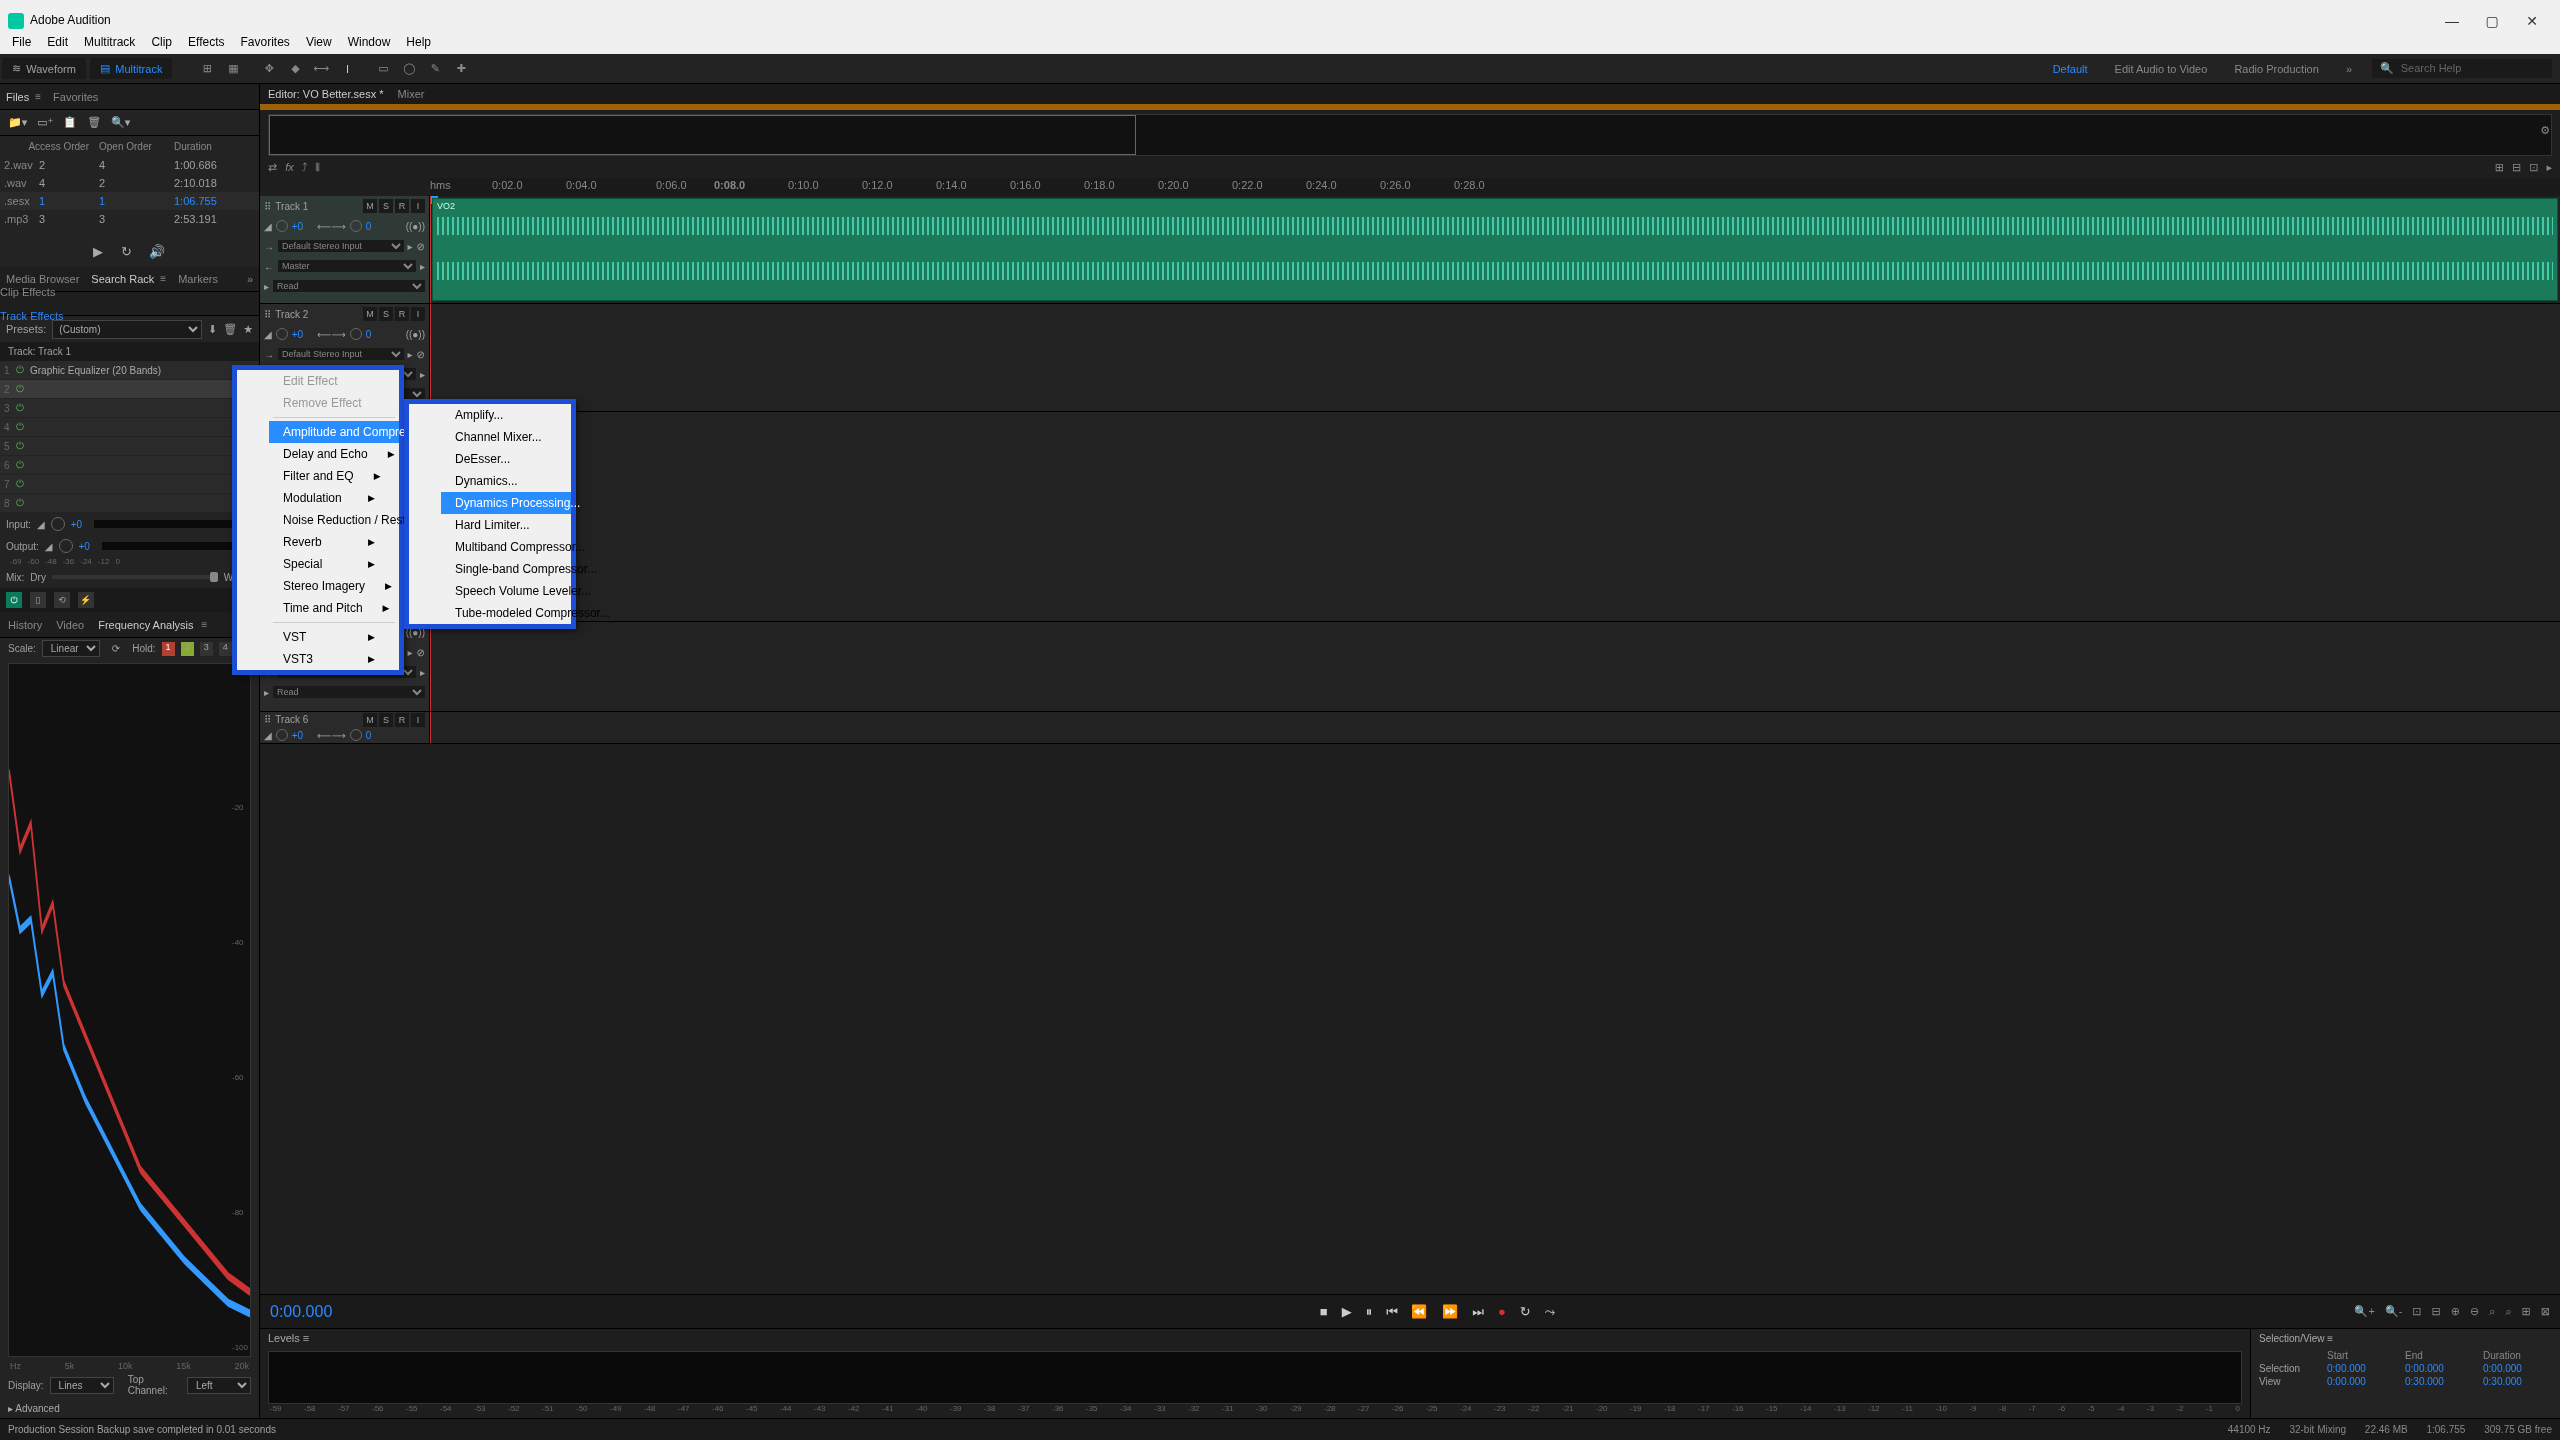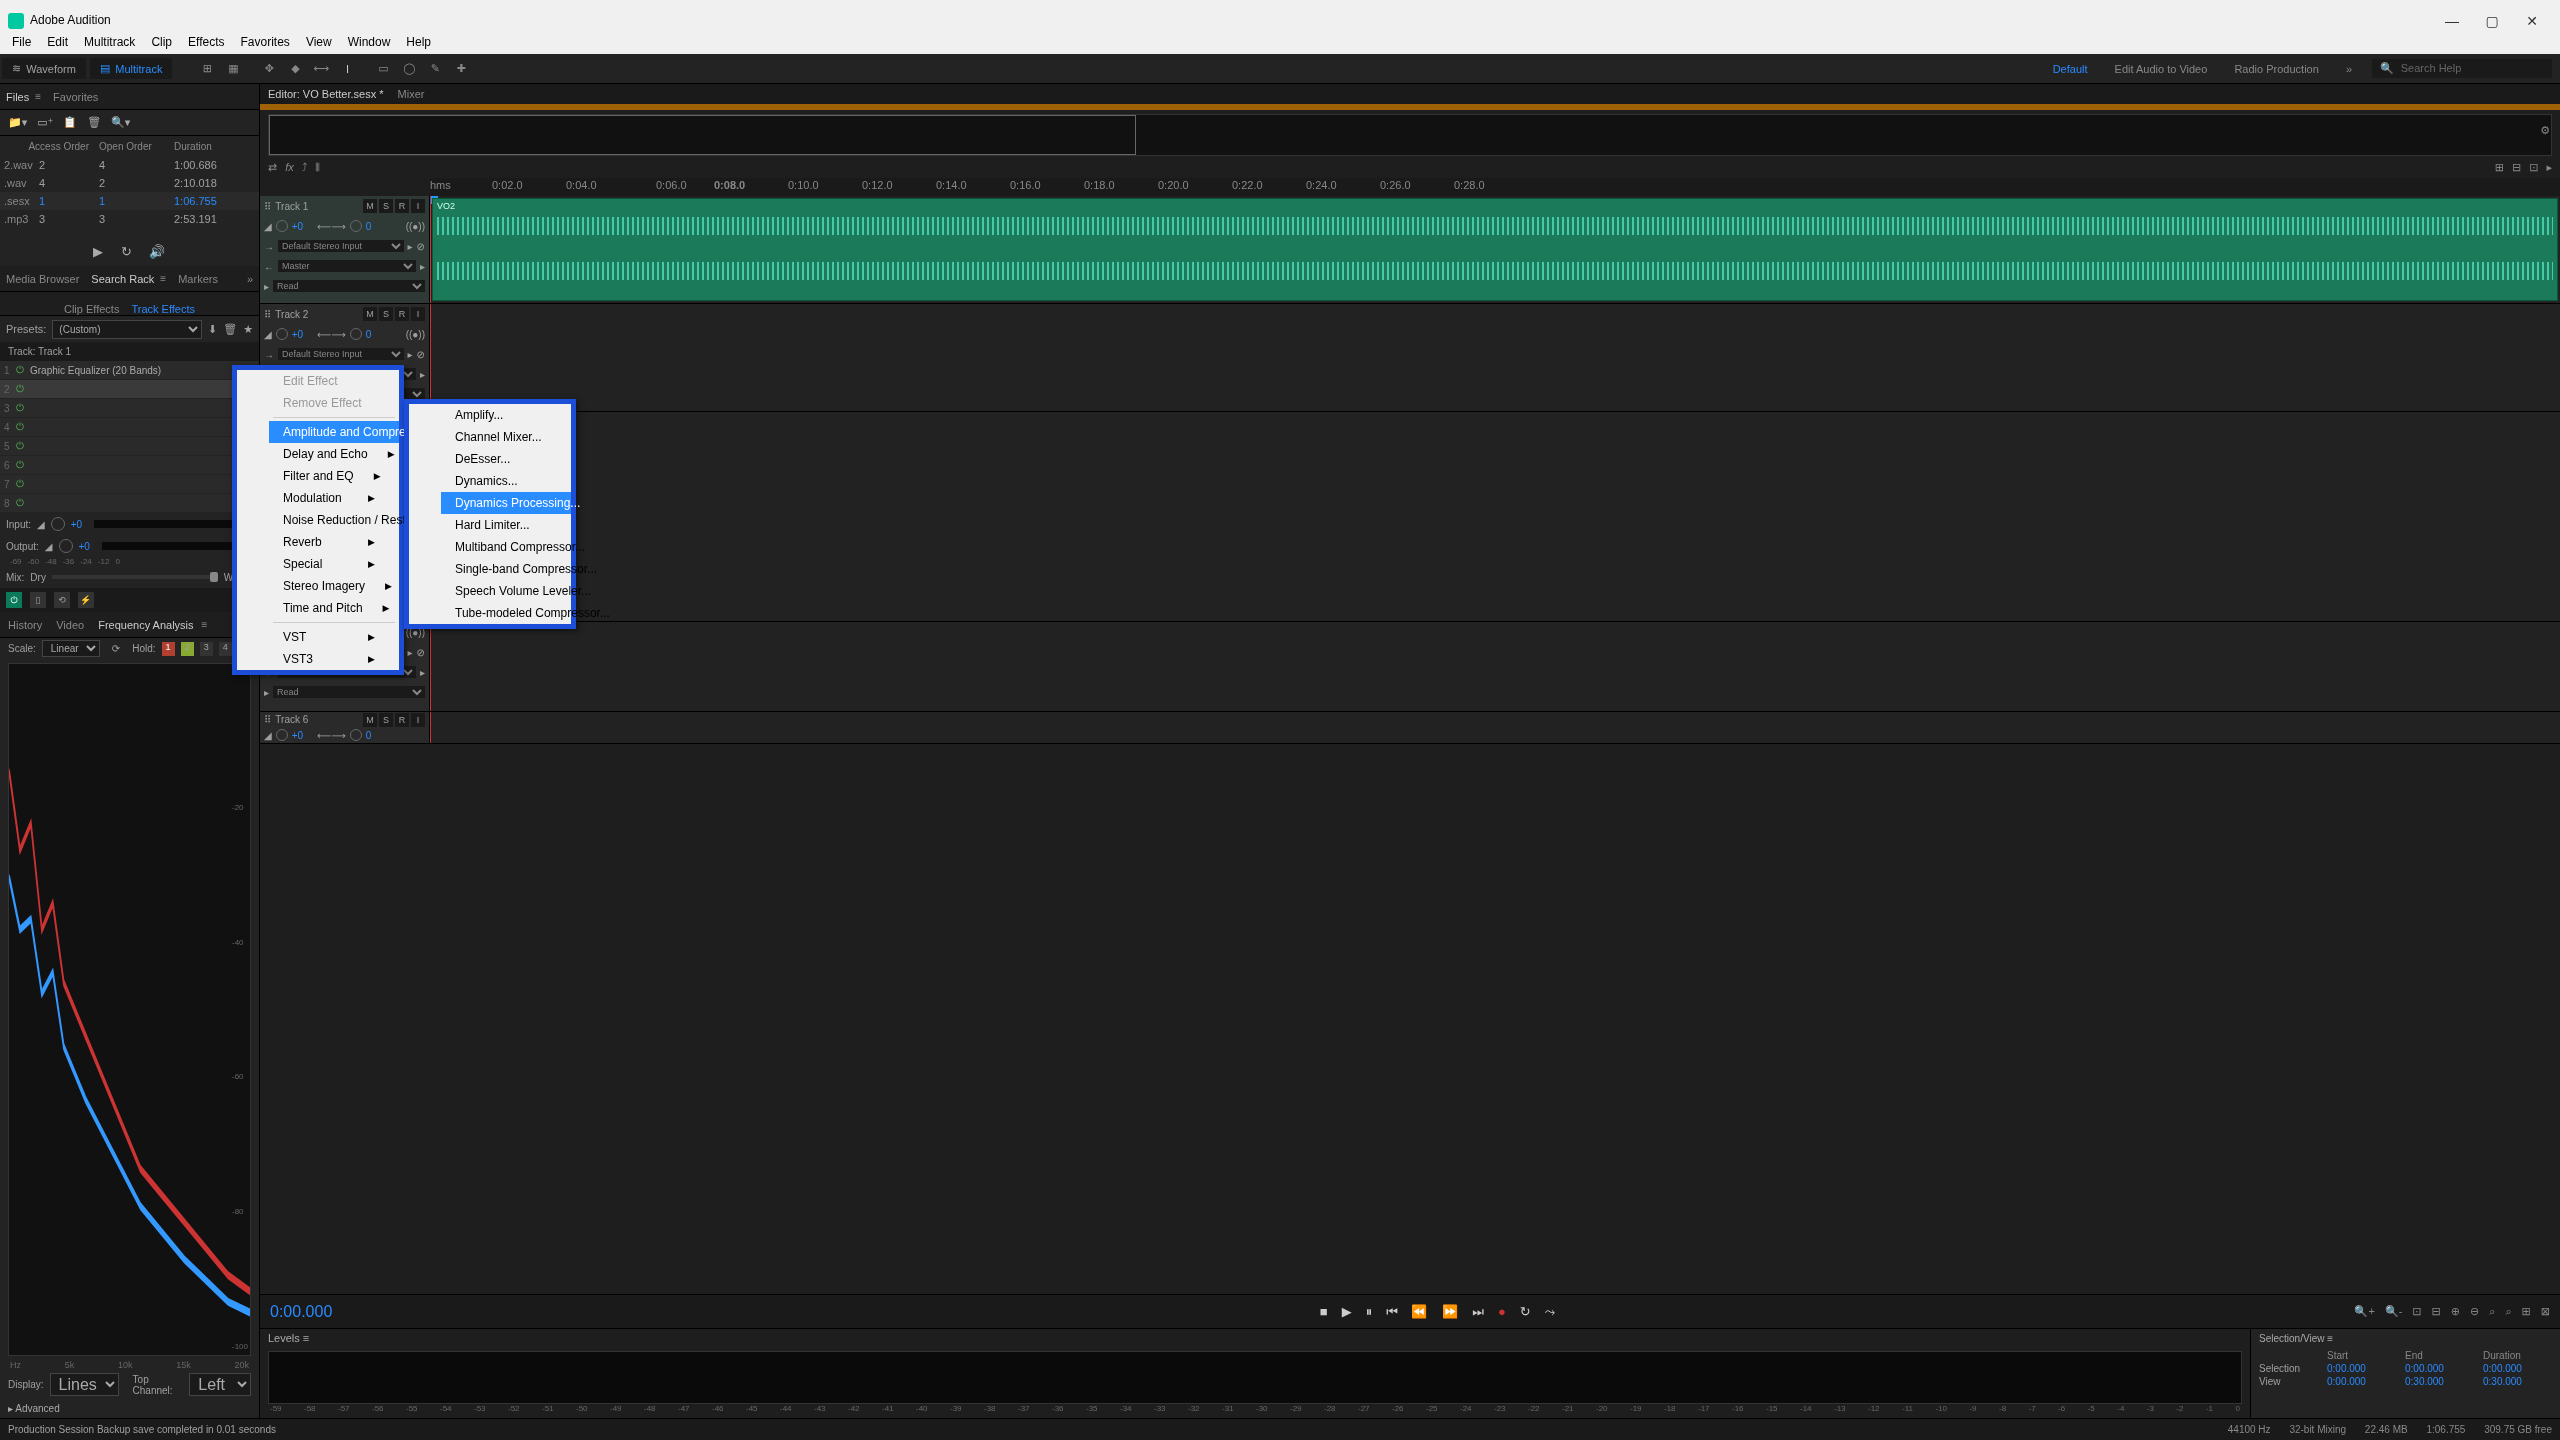--- a/index.html
+++ b/index.html
@@ -42,21 +42,21 @@
 
 .files-row { display:flex; height:18px; align-items:center; padding:0 4px; font-size:11px;}
 .files-row.sel { background:#2a2a2a; color:#2a8aff;}
 .files-row div:nth-child(1){ width:35px; color:#888;}
 .files-row div:nth-child(2){ width:60px; }
 .files-row div:nth-child(3){ width:75px; }
 .files-row div:nth-child(4){ flex:1; }
 
 .transport-mini { height:30px; display:flex; align-items:center; justify-content:center; gap:18px; color:#aaa; font-size:13px;}
 
-.fx-subtabs { display:flex; justify-content:center; gap:12px; height:24px; align-items:flex-end; background:#1e1e1e; border-bottom:1px solid #000;}
+.fx-subtabs { display:flex; justify-content:center; gap:12px; height:24px; align-items:flex-start; background:#1e1e1e; border-bottom:1px solid #000;flex-direction:column;}
 .fx-subtabs span{color:#888;}
 .fx-subtabs span.active{color:#2a8aff;}
 
 .preset-row{ display:flex; align-items:center; height:26px; padding:0 6px; gap:6px;}
 .preset-row select{ background:#1a1a1a; border:1px solid #444; color:#aaa; flex:1; font-size:10px; padding:2px;}
 .track-label{ padding:4px 8px; background:#1a1a1a; font-size:10px;}
 
 .fx-slot{ height:18px; display:flex; align-items:center; padding:0 4px; font-size:10px; background:#2a2a2a; margin-bottom:1px;}
 .fx-slot .num{ width:12px; color:#666;}
 .fx-slot .pwr{ width:14px; color:#5a5;}
@@ -75,21 +75,21 @@
 .freq-panel{ flex:1; display:flex; flex-direction:column;}
 .freq-header{ display:flex; gap:14px; padding:4px 8px;}
 .freq-header span.active{color:#ccc;}
 .scale-row{ display:flex; align-items:center; gap:6px; padding:2px 8px; font-size:10px;}
 .scale-row select{ background:#1a1a1a; border:1px solid #444; color:#aaa; font-size:10px; padding:1px 4px; width:60px;}
 .hold-btn{ width:16px; height:14px; background:#333; text-align:center; font-size:9px;}
 .hold-btn.b1{background:#b04030;color:#fff;}
 .freq-canvas{ flex:1; margin:4px 8px; background:#111; position:relative; border:1px solid #333;}
 .freq-axis-x{ display:flex; justify-content:space-between; padding:0 10px; font-size:9px; color:#666;}
 .display-row{ display:flex; align-items:center; gap:6px; padding:3px 8px; font-size:10px;}
-.display-row select{ background:#1a1a1a; border:1px solid #444; color:#aaa; font-size:16px; padding:1px 4px; width:70px;}
+.display-row select{ background:#1a1a1a; border:1px solid #444; color:#aaa; font-size:10px; padding:1px 4px; width:70px;}
 .advanced-row{ padding:4px 8px; font-size:10px; color:#aaa;}
 
 
 .centercol{ flex:1; display:flex; flex-direction:column; background:#1e1e1e;}
 .editor-tabs{ height:26px; display:flex; align-items:center; background:#1a1a1a; border-bottom:6px solid #a16207; padding:0 8px; gap:14px;}
 .editor-tabs span{color:#888;}
 .editor-tabs span.active{color:#ccc;}
 .overview{ height:42px; background:#111; margin:4px 8px 0 8px; border:1px solid #333; position:relative;}
 .overview .sel{ position:absolute; left:0; top:0; height:100%; width:38%; border:1px solid #666;}
 

